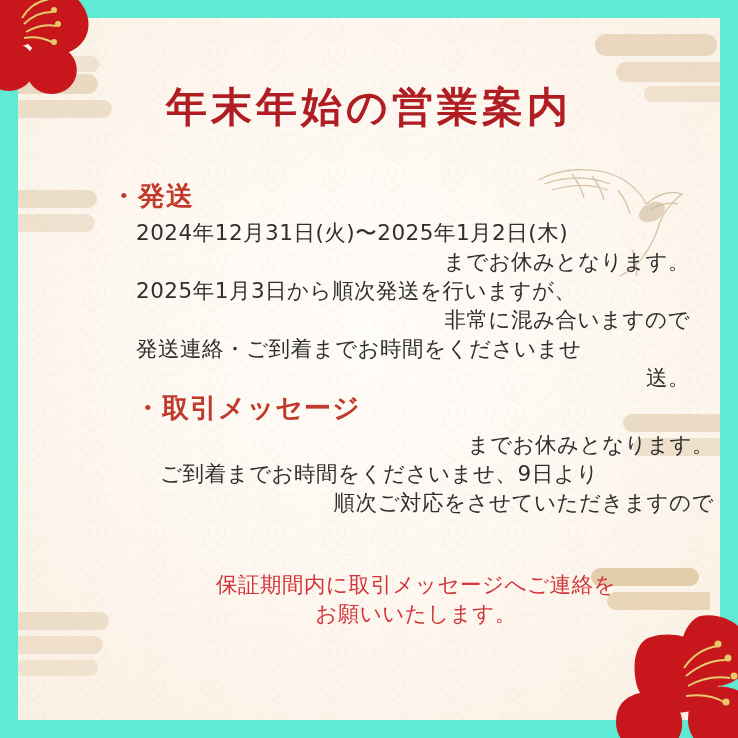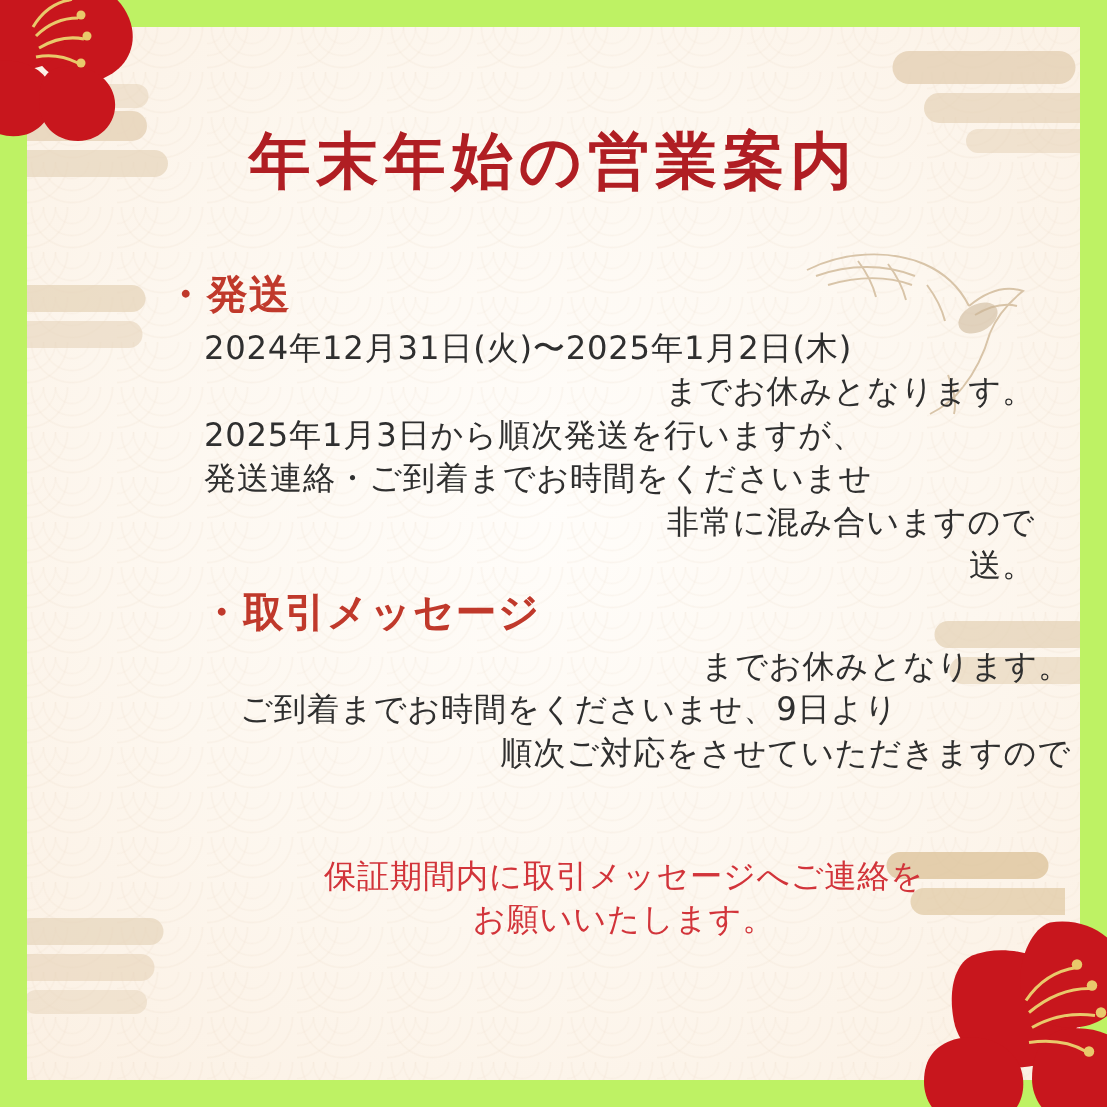--- a/index.html
+++ b/index.html
@@ -12,21 +12,21 @@
     overflow: hidden;
     font-family: "Liberation Sans", sans-serif;
     background: #f2e3d2;
   }
 
   
   #poster {
     position: relative;
     width: 738px;
     height: 738px;
-    background: #bef264;
+    background: #5eead4;
     overflow: hidden;
   }
 
   
   #panel {
     position: absolute;
     left: 18px;
     top: 18px;
     width: 702px;
     height: 702px;
@@ -252,22 +252,22 @@
 
   <div id="content" style="left:18px; top:18px;">
 
     <div id="title">年末年始の営業案内</div>
 
     <div id="block-shipping">
       <div class="section-head head-row">・発送</div>
       <div class="body-line indent1">2024年12月31日(火)〜2025年1月2日(木)</div>
       <div class="body-line indent0">までお休みとなります。</div>
       <div class="body-line indent1">2025年1月3日から順次発送を行いますが、</div>
+      <div class="body-line indent0">非常に混み合いますので</div>
       <div class="body-line indent1">発送連絡・ご到着までお時間をくださいませ</div>
-      <div class="body-line indent0">非常に混み合いますので</div>
       <div class="body-line indent0">送。</div>
     </div>
 
     <div id="block-message">
       <div class="section-head head-row">・取引メッセージ</div>
       <div class="body-line indent0">までお休みとなります。</div>
       <div class="body-line indent1">ご到着までお時間をくださいませ、9日より</div>
       <div class="body-line indent0">順次ご対応をさせていただきますので</div>
     </div>
 

